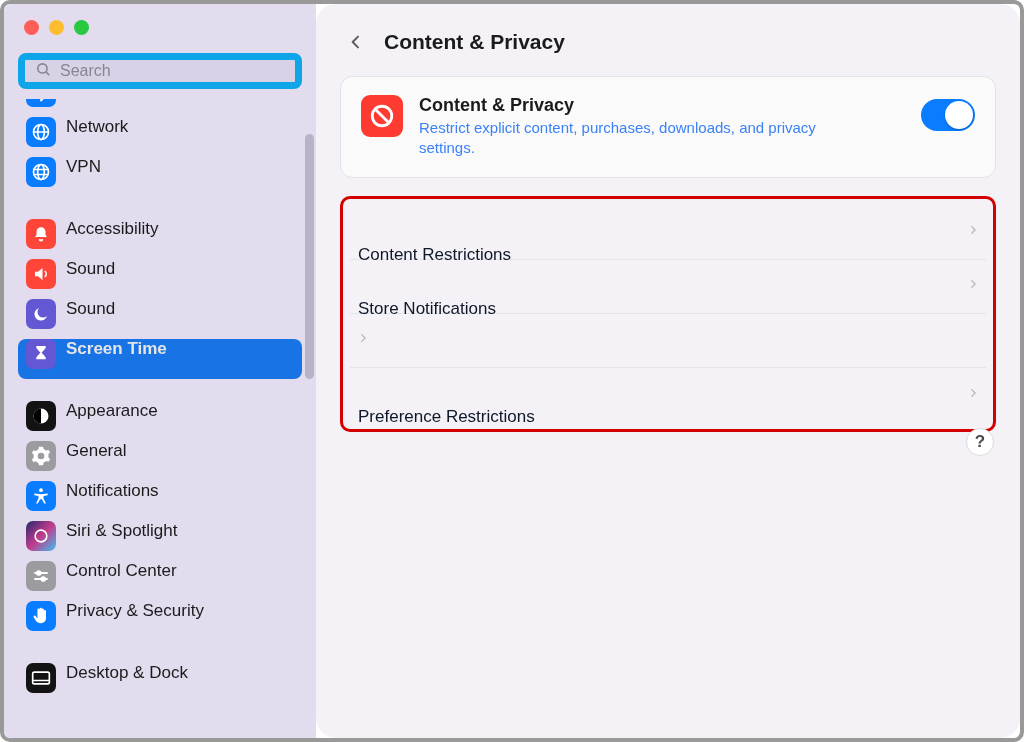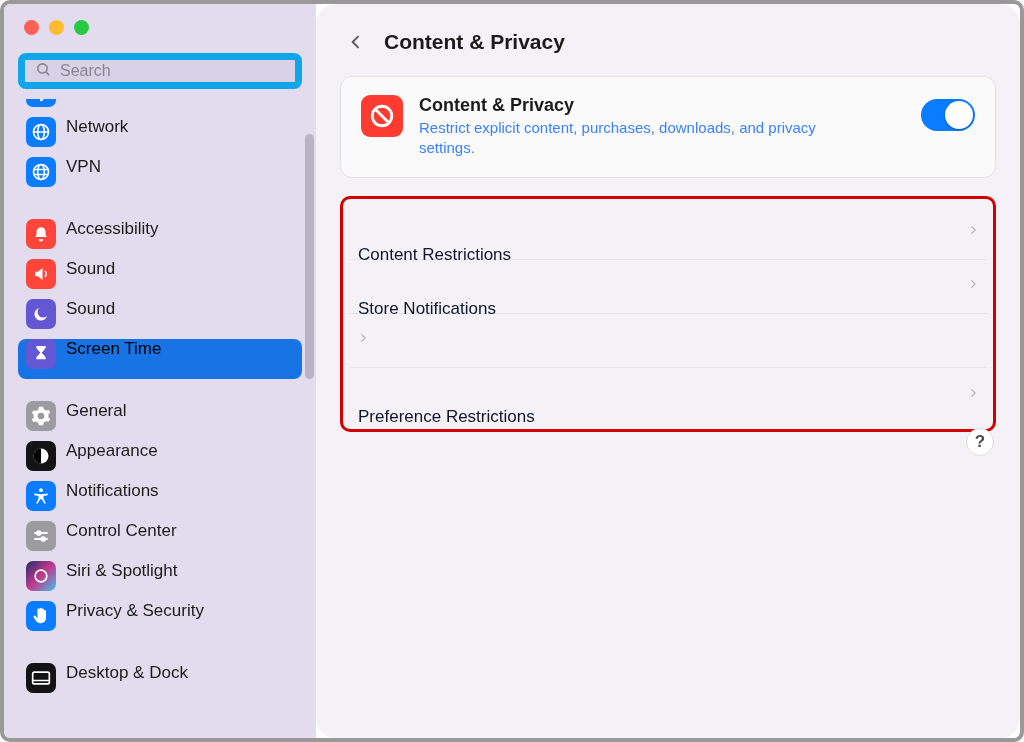--- a/index.html
+++ b/index.html
@@ -69,21 +69,21 @@
   .sidebar-item {
     display:flex; 
     height:40px;
     border-radius:8px;
     padding:0 8px;
     cursor:default;
   }
   .sidebar-item.selected {
     background:#1873e5;
   }
-  .sidebar-item.selected .sb-label { color:#000000; }
+  .sidebar-item.selected .sb-label { color:#e5e5e5;font-weight:bold; }
   .sb-icon {
     width:30px; height:30px; border-radius:7px;
     display:flex; align-items:center; justify-content:center;
     flex:none; margin-right:10px;
     color:#fff;
   }
   .sb-label { font-size:17px; color:#1b1b1b; }
 
   
   .ic-bluetooth { background:#0a7cff; }
@@ -273,65 +273,65 @@
             <svg width="16" height="20" viewBox="0 0 24 30" fill="#fff">
                 <path d="M5 3h14v3l-6 7 6 7v3H5v-3l6-7-6-7V3z"></path>
               </svg>
           </div>
           <span class="sb-label">Screen Time</span>
         </div>
 
         <div class="sidebar-gap"></div>
 
         <div class="sidebar-item">
-          <div class="sb-icon ic-general">
-            <svg width="20" height="20" viewBox="0 0 24 24" fill="#fff">
-                <path d="M12 8a4 4 0 1 0 0 8 4 4 0 0 0 0-8zm9 4a9 9 0 0 1-.2 1.9l2.2 1.7-2 3.4-2.6-1a9 9 0 0 1-3.3 1.9L14.5 23h-5l-.6-2.7a9 9 0 0 1-3.3-1.9l-2.6 1-2-3.4 2.2-1.7A9 9 0 0 1 3 12c0-.7.1-1.3.2-1.9L1 8.4l2-3.4 2.6 1A9 9 0 0 1 8.9 4.1L9.5 1h5l.6 2.7a9 9 0 0 1 3.3 1.9l2.6-1 2 3.4-2.2 1.7c.1.6.2 1.2.2 1.9z"></path>
-              </svg>
-          </div>
-          <span class="sb-label">General</span>
-        </div>
-        <div class="sidebar-item">
           <div class="sb-icon ic-appearance">
             <svg width="20" height="20" viewBox="0 0 24 24">
                 <circle cx="12" cy="12" r="9" fill="#fff"></circle>
                 <path d="M12 3a9 9 0 0 0 0 18z" fill="#000"></path>
               </svg>
           </div>
           <span class="sb-label">Appearance</span>
         </div>
         <div class="sidebar-item">
+          <div class="sb-icon ic-general">
+            <svg width="20" height="20" viewBox="0 0 24 24" fill="#fff">
+                <path d="M12 8a4 4 0 1 0 0 8 4 4 0 0 0 0-8zm9 4a9 9 0 0 1-.2 1.9l2.2 1.7-2 3.4-2.6-1a9 9 0 0 1-3.3 1.9L14.5 23h-5l-.6-2.7a9 9 0 0 1-3.3-1.9l-2.6 1-2-3.4 2.2-1.7A9 9 0 0 1 3 12c0-.7.1-1.3.2-1.9L1 8.4l2-3.4 2.6 1A9 9 0 0 1 8.9 4.1L9.5 1h5l.6 2.7a9 9 0 0 1 3.3 1.9l2.6-1 2 3.4-2.2 1.7c.1.6.2 1.2.2 1.9z"></path>
+              </svg>
+          </div>
+          <span class="sb-label">General</span>
+        </div>
+        <div class="sidebar-item">
           <div class="sb-icon ic-accessibility">
             <svg width="20" height="20" viewBox="0 0 24 24" fill="#fff">
                 <circle cx="12" cy="5" r="2.3"></circle>
                 <path d="M4 9l8 1 8-1v2l-5 1v3l3 6h-2l-3-5h-2l-3 5H6l3-6v-3L4 11V9z"></path>
               </svg>
           </div>
           <span class="sb-label">Notifications</span>
+        </div>
+        <div class="sidebar-item">
+          <div class="sb-icon ic-siri">
+            <svg width="20" height="20" viewBox="0 0 24 24" fill="none">
+                <circle cx="12" cy="12" r="7" stroke="#fff" stroke-width="2"></circle>
+              </svg>
+          </div>
+          <span class="sb-label">Siri &amp; Spotlight</span>
         </div>
         <div class="sidebar-item">
           <div class="sb-icon ic-controlcenter">
             <svg width="18" height="18" viewBox="0 0 24 24" fill="none" stroke="#fff" stroke-width="2.5" stroke-linecap="round">
                 <line x1="4" y1="8" x2="20" y2="8"></line>
                 <circle cx="9" cy="8" r="2.5" fill="#fff"></circle>
                 <line x1="4" y1="16" x2="20" y2="16"></line>
                 <circle cx="15" cy="16" r="2.5" fill="#fff"></circle>
               </svg>
           </div>
           <span class="sb-label">Control Center</span>
         </div>
         <div class="sidebar-item">
-          <div class="sb-icon ic-siri">
-            <svg width="20" height="20" viewBox="0 0 24 24" fill="none">
-                <circle cx="12" cy="12" r="7" stroke="#fff" stroke-width="2"></circle>
-              </svg>
-          </div>
-          <span class="sb-label">Siri &amp; Spotlight</span>
-        </div>
-        <div class="sidebar-item">
           <div class="sb-icon ic-privacy">
             <svg width="18" height="20" viewBox="0 0 24 28" fill="#fff">
                 <path d="M7 12V5a1.5 1.5 0 1 1 3 0v6V4a1.5 1.5 0 1 1 3 0v7V5a1.5 1.5 0 1 1 3 0v7V7a1.5 1.5 0 1 1 3 0v10a7 7 0 0 1-7 7h-1a7 7 0 0 1-6-3l-3-5a1.5 1.5 0 1 1 2.5-1.6L7 17z"></path>
               </svg>
           </div>
           <span class="sb-label">Privacy &amp; Security</span>
         </div>
 
         <div class="sidebar-gap"></div>
 

